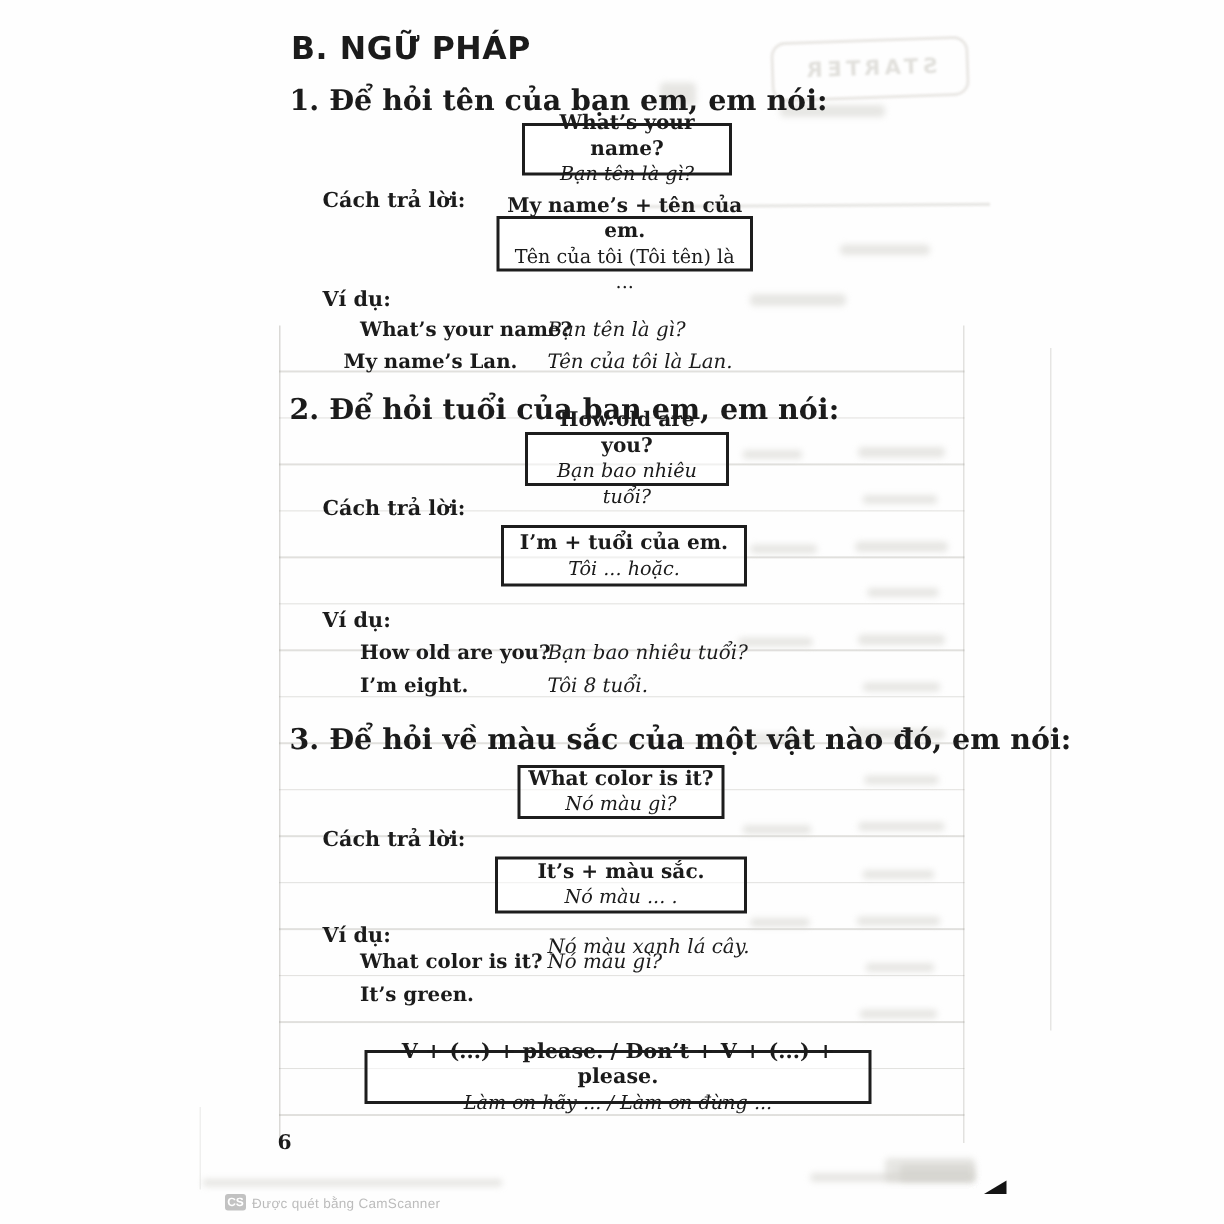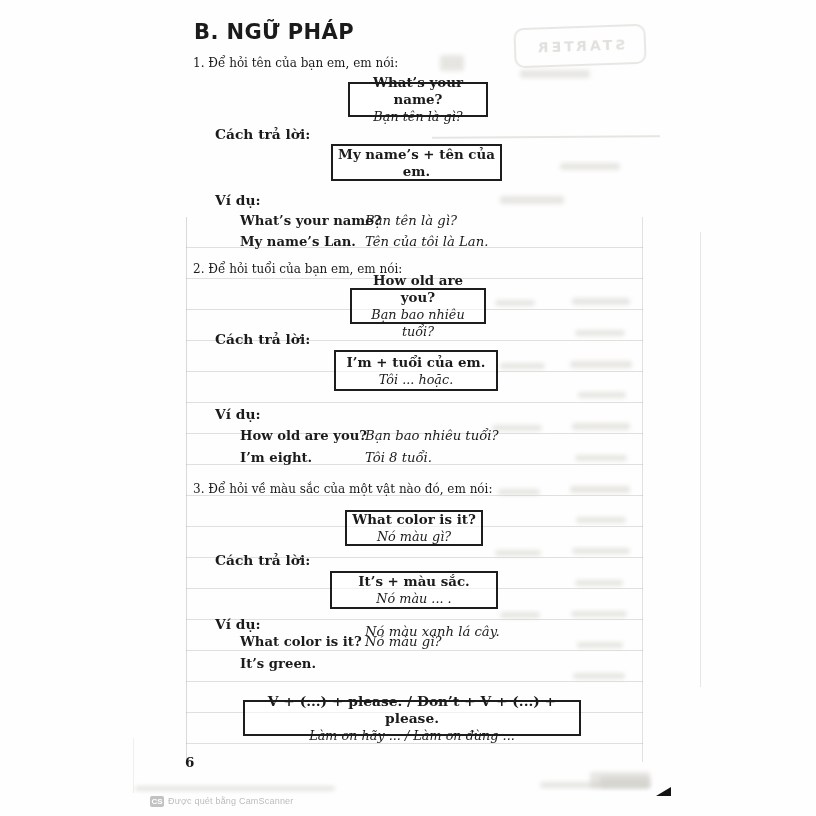--- a/index.html
+++ b/index.html
@@ -1,20 +1,20 @@
 <!DOCTYPE html>
 <html><head>
 <meta charset="utf-8">
 <style>
   html,body{margin:0;padding:0;background:#e9e9e9;}
   .page{position:relative;width:816px;height:816px;background:#fefefe;overflow:hidden;
         font-family:"DejaVu Serif", serif;color:#1b1b1b;margin:0 auto;}
   .abs{position:absolute;white-space:nowrap;}
   .hdr{font-family:"DejaVu Sans", sans-serif;font-weight:bold;font-size:21px;letter-spacing:.4px;}
-  .prompt{font-weight:normal;font-size:12px;}
+  .prompt{font-weight:bold;font-size:19px;}
   .lbl{font-weight:bold;font-size:13.8px;text-align:right;}
   .gbox{position:absolute;border:2px solid #1d1d1d;background:rgba(255,255,255,.55);
         display:flex;flex-direction:column;align-items:center;justify-content:center;
         text-align:center;line-height:17px;padding:1px 4px;box-sizing:border-box;}
   .gbox .en{font-weight:bold;font-size:13.4px;}
   .gbox .vi{font-style:italic;font-size:12.8px;}
   .gbox .vi.upright{font-style:normal;font-weight:500;}
   .ex-en{font-weight:bold;font-size:13.2px;}
   .ex-vi{font-style:italic;font-size:13.2px;}
   .pagenum{font-weight:bold;font-size:13.5px;}
@@ -28,21 +28,21 @@
   .bleed-line{position:absolute;height:2px;background:rgba(175,172,163,.30);filter:blur(.6px);}
   .stamp{position:absolute;left:514px;top:26px;width:128px;height:36px;
         border:2px solid rgba(185,180,170,.30);border-radius:10px;
         transform:scaleX(-1) rotate(2deg);display:flex;align-items:center;justify-content:center;
         font-family:"DejaVu Sans", sans-serif;font-weight:bold;font-size:14px;letter-spacing:3px;
         color:rgba(180,175,165,.38);filter:blur(.7px);}
   .smudge{position:absolute;background:#cfcec8;opacity:.5;border-radius:3px;filter:blur(2px);}
   .corner-tri{position:absolute;left:656px;top:787px;width:0;height:0;
         border-left:15px solid transparent;border-bottom:9px solid #141414;}
   
-  .cs-row{position:absolute;left:150px;top:796px;display:flex;gap:4px;
+  .cs-row{position:absolute;left:150px;top:796px;display:flex;align-items:center;gap:4px;
         font-family:"Liberation Sans", sans-serif;}
   .cs-logo{width:14px;height:11px;background:#c2c2c2;border-radius:2px;color:#ffffff;
         font-size:8px;font-weight:bold;line-height:11px;text-align:center;}
   .cs-text{font-size:9px;color:#bcbcbc;letter-spacing:.2px;}
 </style>
 </head>
 <body>
 
 <div class="page">
 
@@ -86,25 +86,26 @@
   <div class="abs hdr" style="left:194px;top:20px;">B. NGỮ PHÁP</div>
 
   <div class="abs prompt" style="left:193px;top:56px;">1. Để hỏi tên của bạn em, em nói:</div>
   <div class="gbox" style="left:348px;top:82px;width:140px;height:35px;">
     <div class="en">What’s your name?</div>
     <div class="vi">Bạn tên là gì?</div>
   </div>
   <div class="abs lbl" style="left:215px;top:126px;">Cách trả lời:</div>
   <div class="gbox" style="left:331px;top:144px;width:171px;height:37px;">
     <div class="en">My name’s + tên của em.</div>
+    <div class="vi upright">Tên của tôi (Tôi tên) là ...</div>
   </div>
   <div class="abs lbl" style="left:215px;top:192px;">Ví dụ:</div>
   <div class="abs ex-en" style="left:240px;top:213px;">What’s your name?</div>
   <div class="abs ex-vi" style="left:365px;top:213px;">Bạn tên là gì?</div>
-  <div class="abs ex-en" style="left:240px;top:234px;">My name’s Lan.</div>
+  <div class="abs ex-en" style="left:229px;top:234px;">My name’s Lan.</div>
   <div class="abs ex-vi" style="left:365px;top:234px;">Tên của tôi là Lan.</div>
 
   <div class="abs prompt" style="left:193px;top:262px;">2. Để hỏi tuổi của bạn em, em nói:</div>
   <div class="gbox" style="left:350px;top:288px;width:136px;height:36px;">
     <div class="en">How old are you?</div>
     <div class="vi">Bạn bao nhiêu tuổi?</div>
   </div>
   <div class="abs lbl" style="left:215px;top:331px;">Cách trả lời:</div>
   <div class="gbox" style="left:334px;top:350px;width:164px;height:41px;">
     <div class="en">I’m + tuổi của em.</div>

